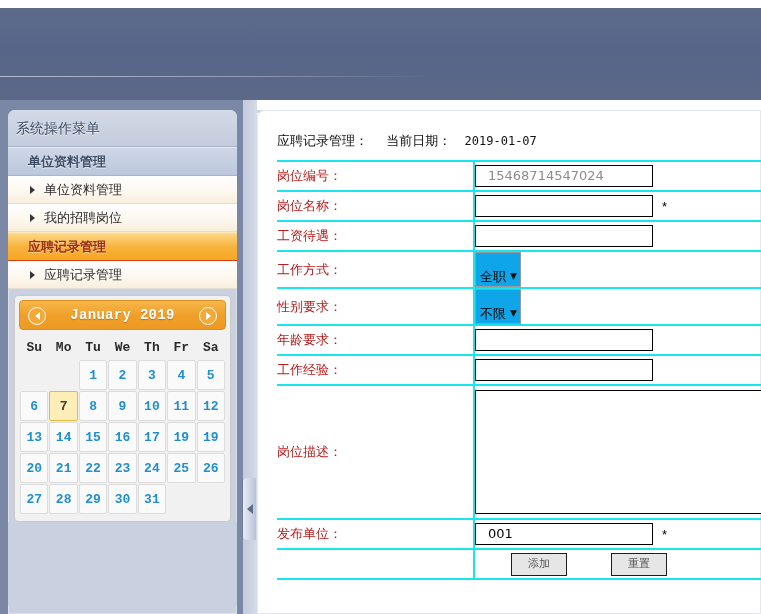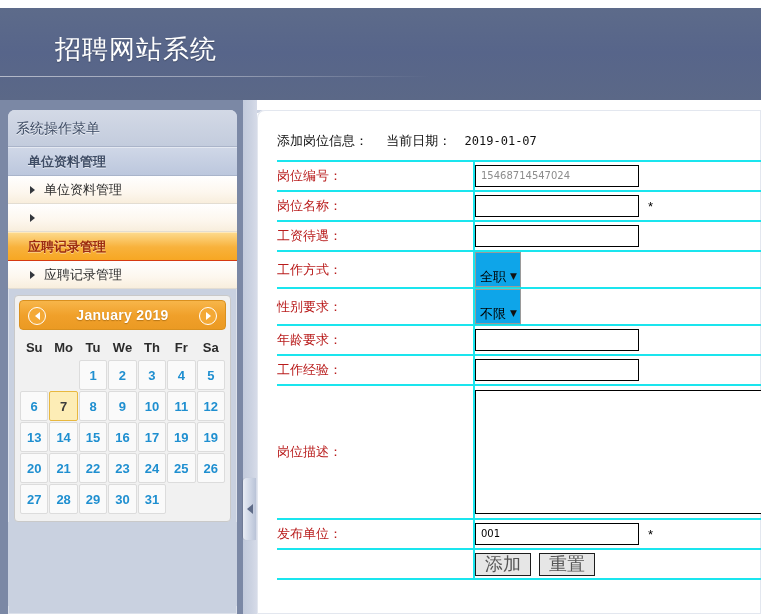--- a/index.html
+++ b/index.html
@@ -88,20 +88,21 @@
     border-bottom:4px solid transparent;
   }
 
   
   .cal-wrap{
     margin:6px 6px 0 6px;
     background:#f1f1f1;
     border:1px solid #c9c9c9;
     border-radius:4px;
     padding:4px 4px 6px 4px;
+    font-family:Liberation Mono, monospace;
   }
   .cal-head{
     position:relative;height:28px;border-radius:4px;
     background:linear-gradient(to bottom,#f7b64a 0%,#f0a02a 52%,#eb9a23 100%);
     border:1px solid #d9901f;
     display:flex;align-items:center;justify-content:center;
   }
   .cal-title{
     font-size:14px;font-weight:bold;color:#ffffff;
     text-shadow:0 1px 1px rgba(120,70,0,.45);
@@ -179,21 +180,21 @@
   }
   td.lbl{
     width:196px;border-right:2px solid #1ae5ee;
     padding-left:12px;font-size:13px;color:#b91c1c;
     font-family:"DejaVu Sans","Liberation Sans",sans-serif;
   }
   td.val{padding-left:8px;}
   .txt{
     width:152px;height:18px;line-height:18px;
     border:1px solid #000;background:#fff;
-    font-size:10px;padding:1px 5px;box-sizing:content-box;
+    font-size:13px;padding:1px 12px;box-sizing:content-box;
     font-family:"DejaVu Sans","Liberation Sans",sans-serif;
     vertical-align:middle;
   }
   .txt.readonly{color:#8c8c8c;}
   .star{margin-left:9px;font-size:13px;color:#000;vertical-align:middle;}
   .sel{
     display:inline-flex;align-items:center;
     height:19px;border:1px solid #9a9a9a;background:#0ea5e9;
     font-size:13px;padding:14px 3px 0 4px;color:#000;
     font-family:"DejaVu Sans","Liberation Sans",sans-serif;
@@ -201,51 +202,52 @@
   }
   .sel .caret{margin-left:4px;font-size:9px;line-height:1;color:#111;}
   .area{
     width:330px;height:118px;
     border:1px solid #000;background:#fff;margin:2px 0;
     display:block;
   }
   .btn{
     display:inline-block;min-width:38px;height:21px;line-height:19px;
     border:1px solid #1d1d1d;background:#e6e6e6;
-    font-size:18px;color:#555;text-align:center;padding:0 8px;
+    font-size:11px;color:#555;text-align:center;padding:0 8px;
     font-family:"DejaVu Sans","Liberation Sans",sans-serif;
     margin-right:8px;
+    margin-left:36px;
   }
   tr.tall td{height:132px;vertical-align:middle;margin-top:18px;}
 </style>
 </head>
 <body>
 
 <div class="page">
 
   <div class="header">
-    <div class="header-title">招聘网站系统</div>
     <div class="header-rule"></div>
   </div>
   <div class="header-topstrip"></div>
 
   <div class="body-bg"></div>
   <div class="gutter"></div>
   <div class="gutter-light"></div>
 
   <div class="sidebar">
     <div class="sb-title">系统操作菜单</div>
     <div id="sb-groups">
         <div class="sb-group"><span>单位资料管理</span></div>
         <div class="sb-item">
           <span class="sb-arrow"></span>
           <span>单位资料管理</span>
         </div>
         <div class="sb-item">
           <span class="sb-arrow"></span>
+          <span>我的招聘岗位</span>
         </div>
         <div class="sb-group active"><span>应聘记录管理</span></div>
         <div class="sb-item">
           <span class="sb-arrow"></span>
           <span>应聘记录管理</span>
         </div>
       </div>
 
     <div class="cal-wrap">
       <div class="cal-head">
@@ -322,21 +324,21 @@
   </div>
 
   <div class="collapse-handle">
     <i></i>
   </div>
 
   <div class="main-strip"></div>
   <div class="main">
     <div class="main-inner">
       <div class="form-caption">
-        <span>添加岗位信息：</span>
+        <span>应聘记录管理：</span>
         <span class="sep"></span>
         <span>当前日期：</span>
         <span class="sep" style="width:5px"></span>
         <span class="date">2019-01-07</span>
       </div>
 
       <table class="form">
         <tbody id="form-body">
             <tr>
               <td class="lbl">岗位编号：</td>

